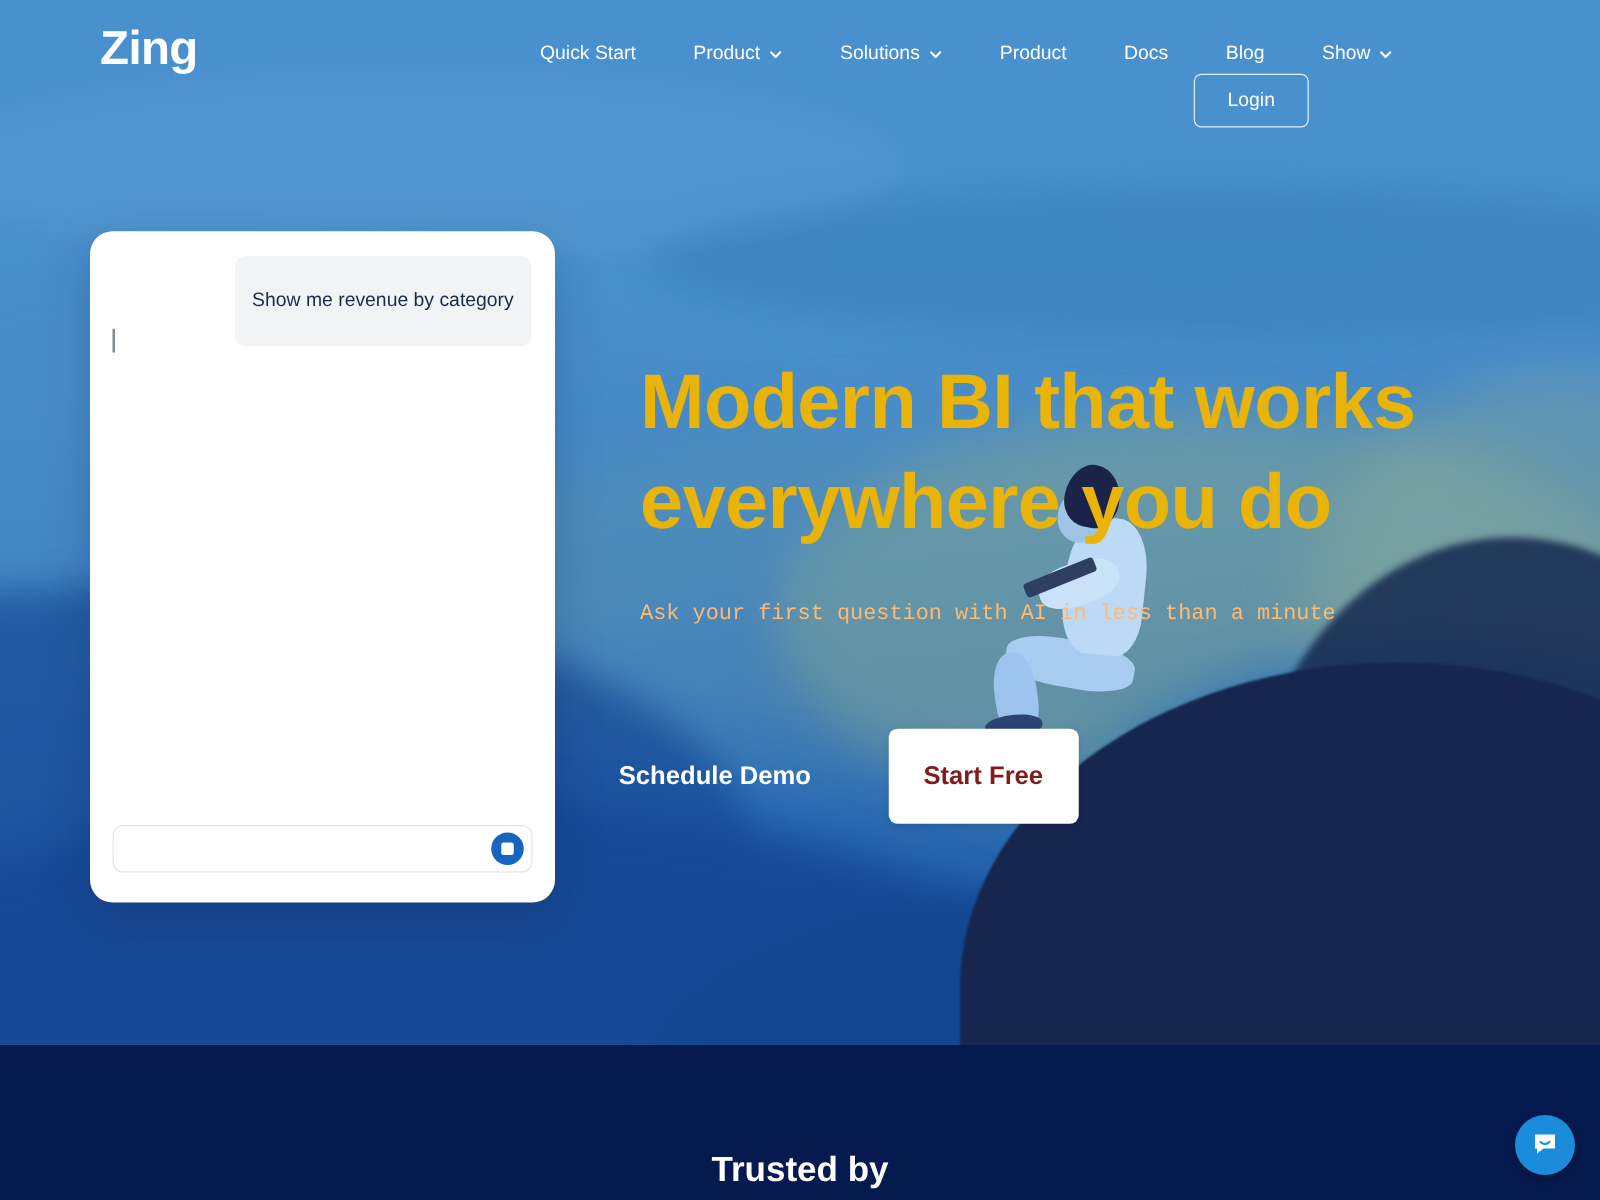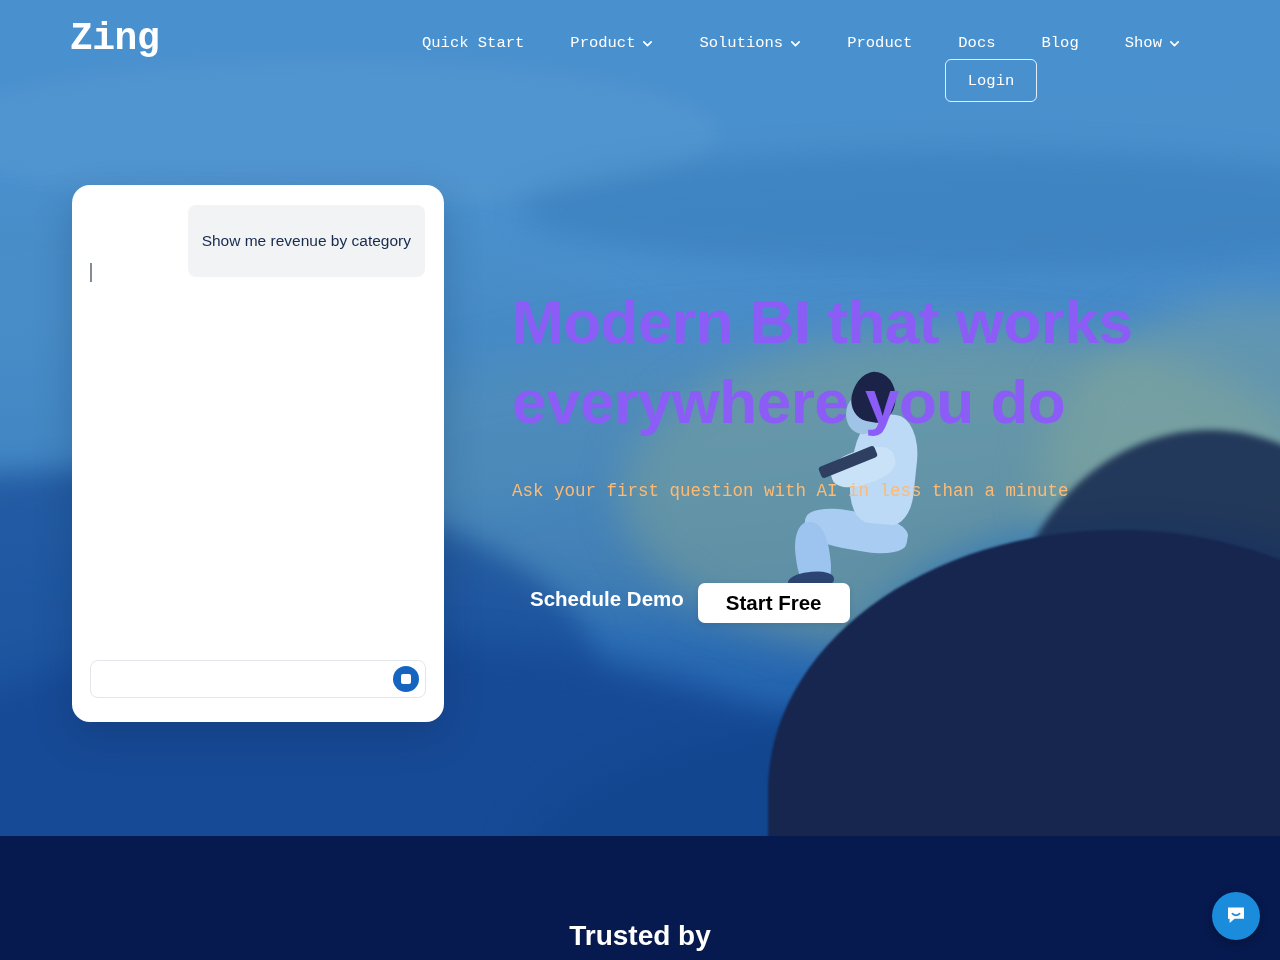--- a/index.html
+++ b/index.html
@@ -102,25 +102,24 @@
   .p-torso  { position: absolute; left: 62px; top: 42px; width: 64px; height: 110px; background: #bcd9f5; border-radius: 44% 40% 30% 34%; transform: rotate(6deg); }
   .p-arm    { position: absolute; left: 40px; top: 78px; width: 66px; height: 34px; background: #c9e2f8; border-radius: 42%; transform: rotate(-18deg); }
   .p-thigh  { position: absolute; left: 14px; top: 140px; width: 104px; height: 38px; background: #a9cdf2; border-radius: 40%; transform: rotate(10deg); }
   .p-shin   { position: absolute; left: 6px;  top: 150px; width: 34px; height: 70px; background: #9cc4ee; border-radius: 44%; transform: rotate(-8deg); }
   .p-foot   { position: absolute; left: -2px; top: 200px; width: 46px; height: 18px; background: #2c4472; border-radius: 46%; transform: rotate(-6deg); }
   .p-laptop { position: absolute; left: 28px; top: 84px; width: 60px; height: 12px; background: #2e3f62; border-radius: 3px; transform: rotate(-22deg); }
 
   
   .nav {
     position: absolute;
-    left: 8px; top: 0;
+    left: 18px; top: 0;
     width: 1092px; height: 86px;
     display: flex; align-items: center;
     z-index: 30;
-    font-family: Liberation Mono, monospace;
   }
   .logo {
     position: absolute; left: 62px; top: 20px;
     font-size: 38px; font-weight: 700; color: #ffffff;
     letter-spacing: -0.5px; line-height: 1;
   }
   .nav-links {
     position: absolute; left: 393px; top: 0;
     height: 86px;
     display: flex; align-items: center; gap: 4px;
@@ -193,49 +192,50 @@
     width: 26px; height: 26px; border-radius: 50%;
     background: #1565c0;
     display: flex; align-items: center; justify-content: center;
     cursor: pointer; border: none;
   }
   .send-btn .sq { width: 10px; height: 10px; background: #ffffff; border-radius: 2px; }
 
   
   .hero-copy { position: absolute; left: 512px; top: 282px; width: 700px; z-index: 15; }
   .headline {
-    color: #8b5cf6;
+    color: #eab308;
     font-size: 62px;
     font-weight: 700;
     line-height: 80px;
     letter-spacing: -0.5px;
   }
   .subhead {
     margin-top: 37px;
     color: #fdba74;
     font-size: 17.5px;
     line-height: 24px;
     font-family: Liberation Mono, monospace;
   }
   .cta-row {
-    position: absolute; left: 528px; top: 583px;
-    display: flex; gap: 12px;
+    position: absolute; left: 493px; top: 583px;
+    display: flex; align-items: center; gap: 24px;
     z-index: 15;
   }
   .btn-ghost {
     color: #ffffff; font-size: 20.5px; font-weight: 600;
     cursor: pointer; padding: 4px 2px;
   }
   .btn-primary {
-    background: #ffffff; color: #000000;
+    background: #ffffff; color: #7f1d1d;
     font-size: 20.5px; font-weight: 700;
-    padding: 8px 28px; border-radius: 7px;
+    padding: 26px 28px; border-radius: 7px;
     border: none; cursor: pointer;
     font-family: "Liberation Sans", sans-serif;
     box-shadow: 0 2px 6px rgba(0,0,0,.10);
+    margin-left: 36px;
   }
 
   
   .trusted {
     position: absolute;
     left: 0; top: 836px;
     width: 1280px; height: 124px;
     background: #071a4f;
   }
   .trusted-title {

